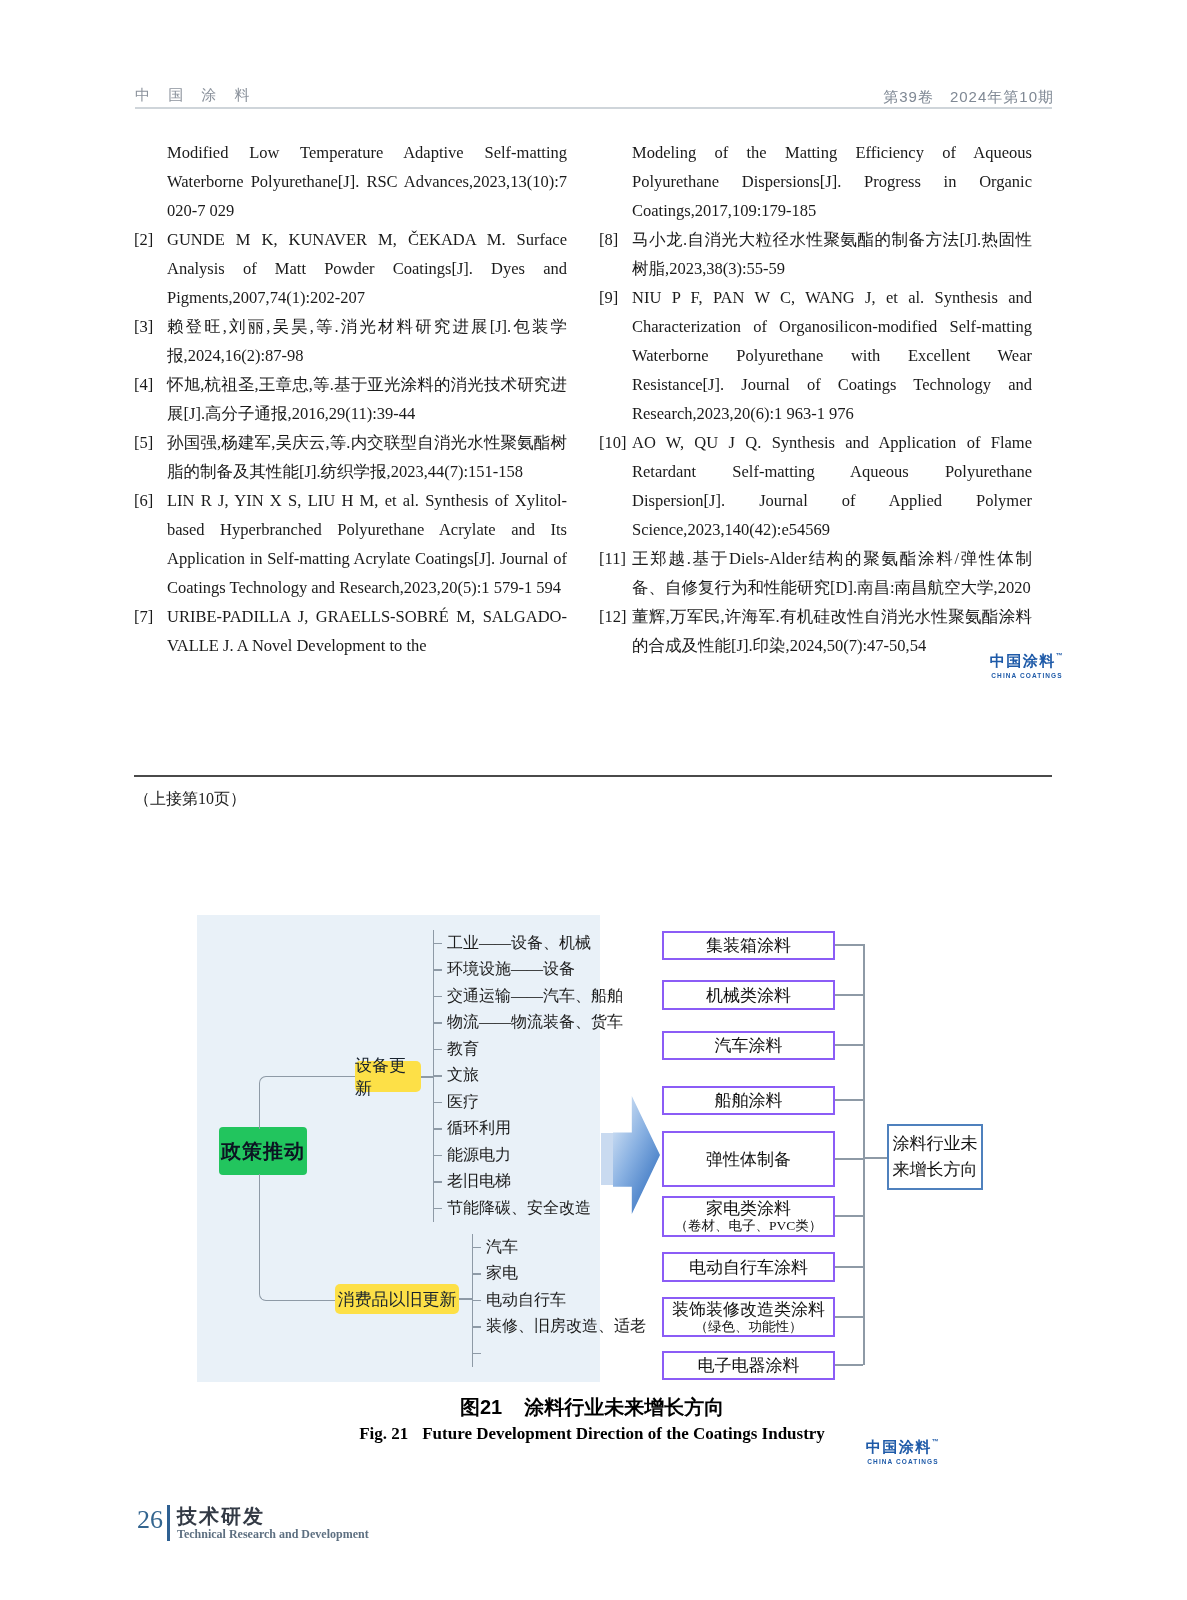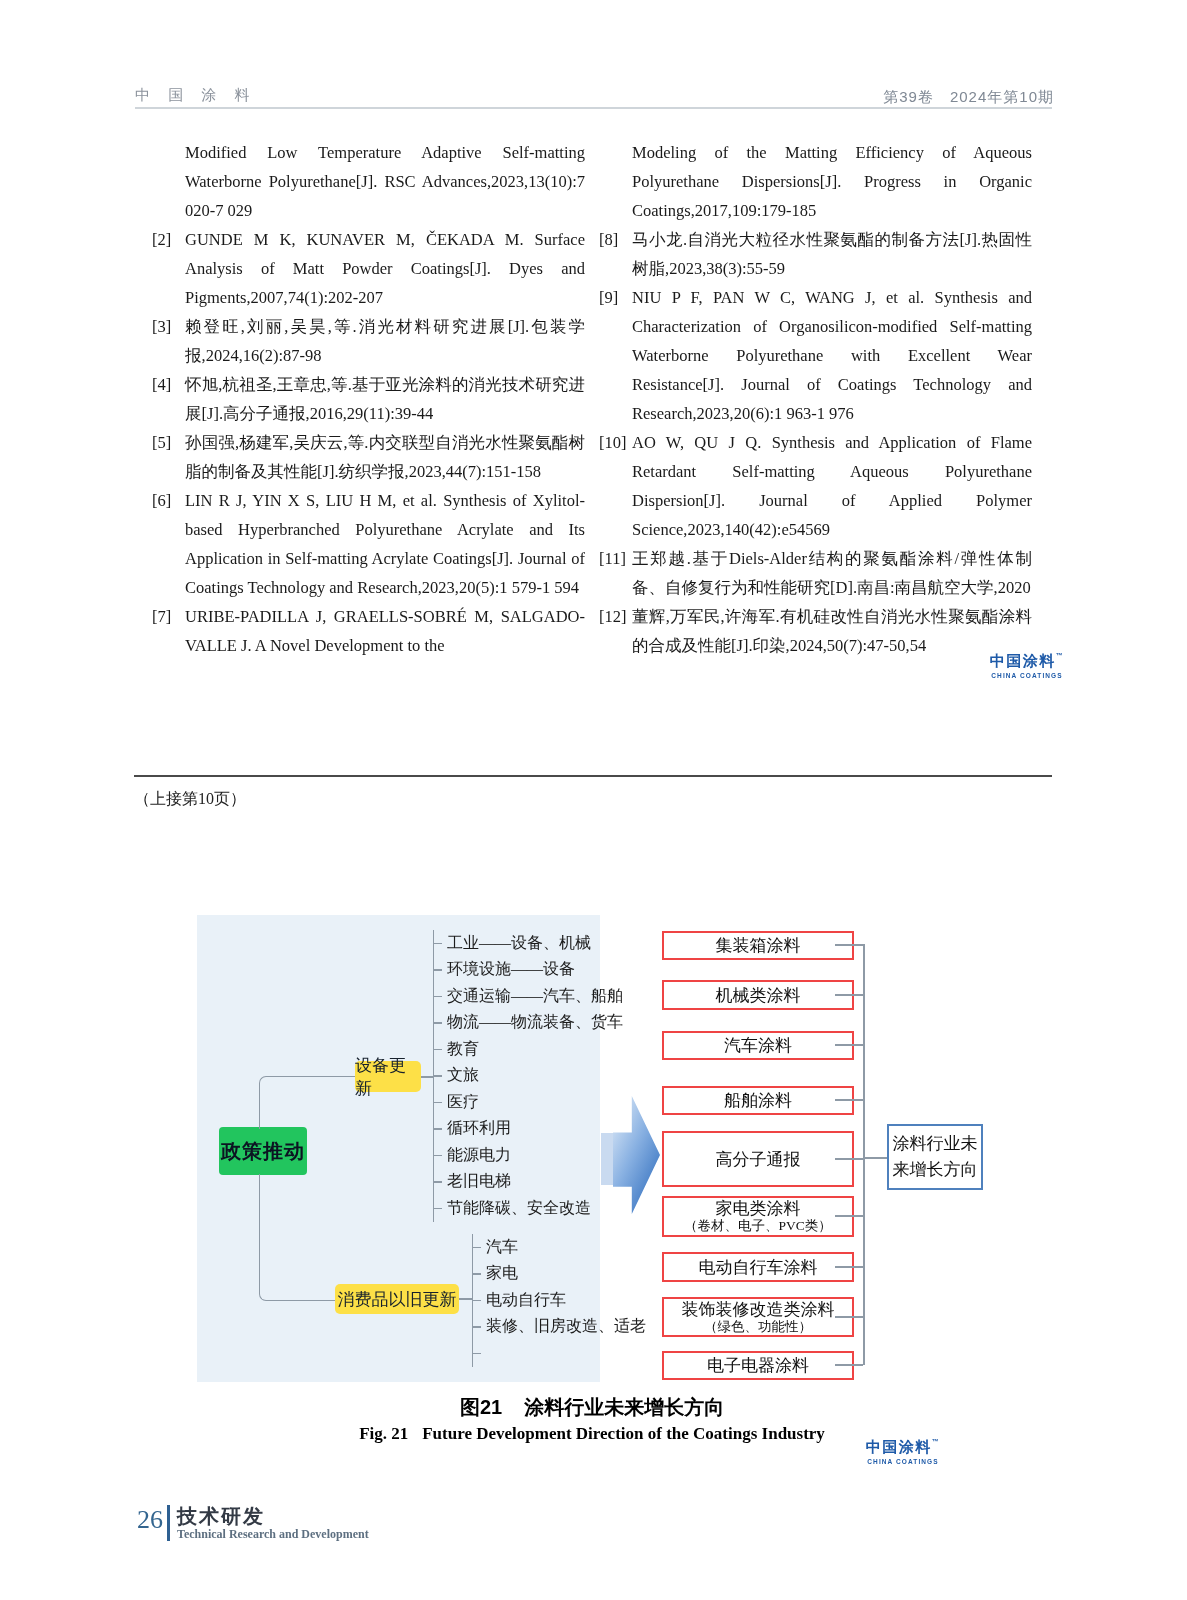--- a/index.html
+++ b/index.html
@@ -39,21 +39,21 @@
   .vl{position:absolute;width:1.5px;background:#8e9aa6;}
   .bracket{border-left:1.5px solid #8e9aa6;display:flex;flex-direction:column;}
   .bitem{height:26.5px;display:flex;align-items:center;font-size:16px;color:#1c1c1c;white-space:nowrap;}
   .bitem::before{content:"";width:8px;height:1.5px;background:#8e9aa6;margin-right:5px;flex:0 0 8px;}
   
   .arrow-echo{left:601px;top:1133px;width:13px;height:52px;background:#c9daf0;}
   .bigarrow{left:613px;top:1096px;width:47px;height:118px;
     background:linear-gradient(115deg,#dbe8f7 5%,#89b1e2 45%,#2a69bb 95%);
     clip-path:polygon(0% 31%,40% 31%,40% 0%,100% 50%,40% 100%,40% 77%,0% 77%);}
   
-  .gbox{position:absolute;left:662px;width:192px;border:2px solid #ef4444;background:#fff;box-sizing:border-box;
+  .gbox{position:absolute;left:662px;width:173px;border:2px solid #8b5cf6;background:#fff;box-sizing:border-box;
     display:flex;flex-direction:column;justify-content:center;align-items:center;text-align:center;}
   .gbox .t{font-size:17px;line-height:19px;color:#111;}
   .gbox .s{font-size:13.5px;line-height:16px;color:#111;}
   .resultbox{left:887px;top:1124px;width:96px;height:66px;border:2px solid #4f81bd;background:#fff;box-sizing:border-box;
     display:flex;align-items:center;justify-content:center;text-align:center;
     font-size:17px;line-height:26px;color:#111;padding:0 3px;}
   
   .cap-cn{left:197px;top:1394px;width:790px;text-align:center;
     font-family:"Liberation Sans","DejaVu Sans",sans-serif;font-weight:bold;font-size:20px;color:#000;}
   .cap-cn .gap{display:inline-block;width:22px;}
@@ -65,21 +65,21 @@
   .foot-cn{left:177px;top:1503px;font:bold 20px "Liberation Sans",sans-serif;color:#333a45;letter-spacing:2px;}
   .foot-en{left:177px;top:1527px;font-weight:bold;font-size:12px;color:#5d6f80;}
 </style>
 </head>
 <body>
 
 <div class="abs hdr-journal">中 国 涂 料</div>
 <div class="abs hdr-issue">第39卷　2024年第10期</div>
 <div class="abs hdr-line"></div>
 
-<div class="abs refcol" style="left:134px;margin-left:18px;">
+<div class="abs refcol" style="left:134px;">
   <div class="ref">
     <span class="num"></span>
     <span class="txt">Modified Low Temperature Adaptive Self-matting Waterborne Polyurethane[J]. RSC Advances,2023,13(10):7 020-7 029</span>
   </div>
   <div class="ref">
     <span class="num">[2]</span>
     <span class="txt">GUNDE M K, KUNAVER M, ČEKADA M. Surface Analysis of Matt Powder Coatings[J]. Dyes and Pigments,2007,74(1):202-207</span>
   </div>
   <div class="ref">
     <span class="num">[3]</span>
@@ -180,21 +180,21 @@
 <div class="gbox" style="top:980px;height:30px;">
   <div class="t">机械类涂料</div>
 </div>
 <div class="gbox" style="top:1031px;height:29px;">
   <div class="t">汽车涂料</div>
 </div>
 <div class="gbox" style="top:1086px;height:29px;">
   <div class="t">船舶涂料</div>
 </div>
 <div class="gbox" style="top:1131px;height:56px;">
-  <div class="t">高分子通报</div>
+  <div class="t">弹性体制备</div>
 </div>
 <div class="gbox" style="top:1196px;height:41px;">
   <div class="t">家电类涂料</div>
   <div class="s">（卷材、电子、PVC类）</div>
 </div>
 <div class="gbox" style="top:1252px;height:30px;">
   <div class="t">电动自行车涂料</div>
 </div>
 <div class="gbox" style="top:1297px;height:40px;">
   <div class="t">装饰装修改造类涂料</div>

